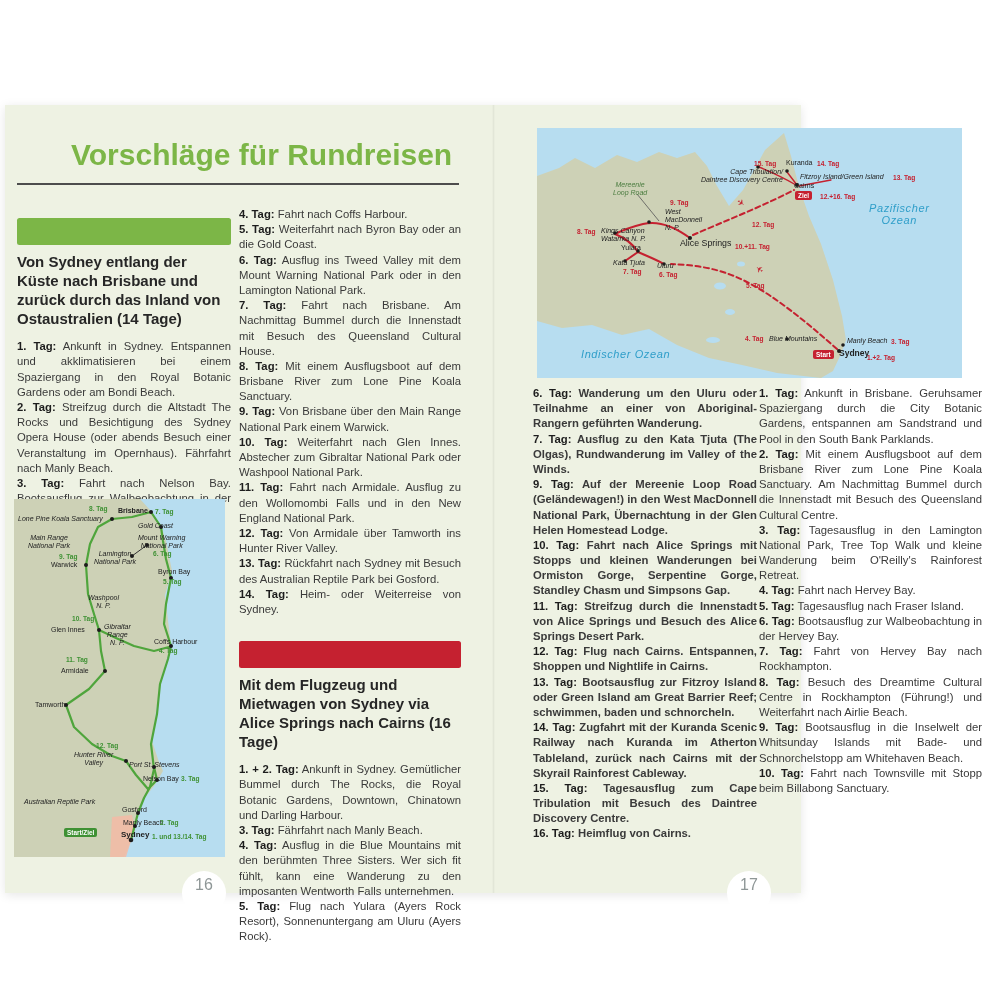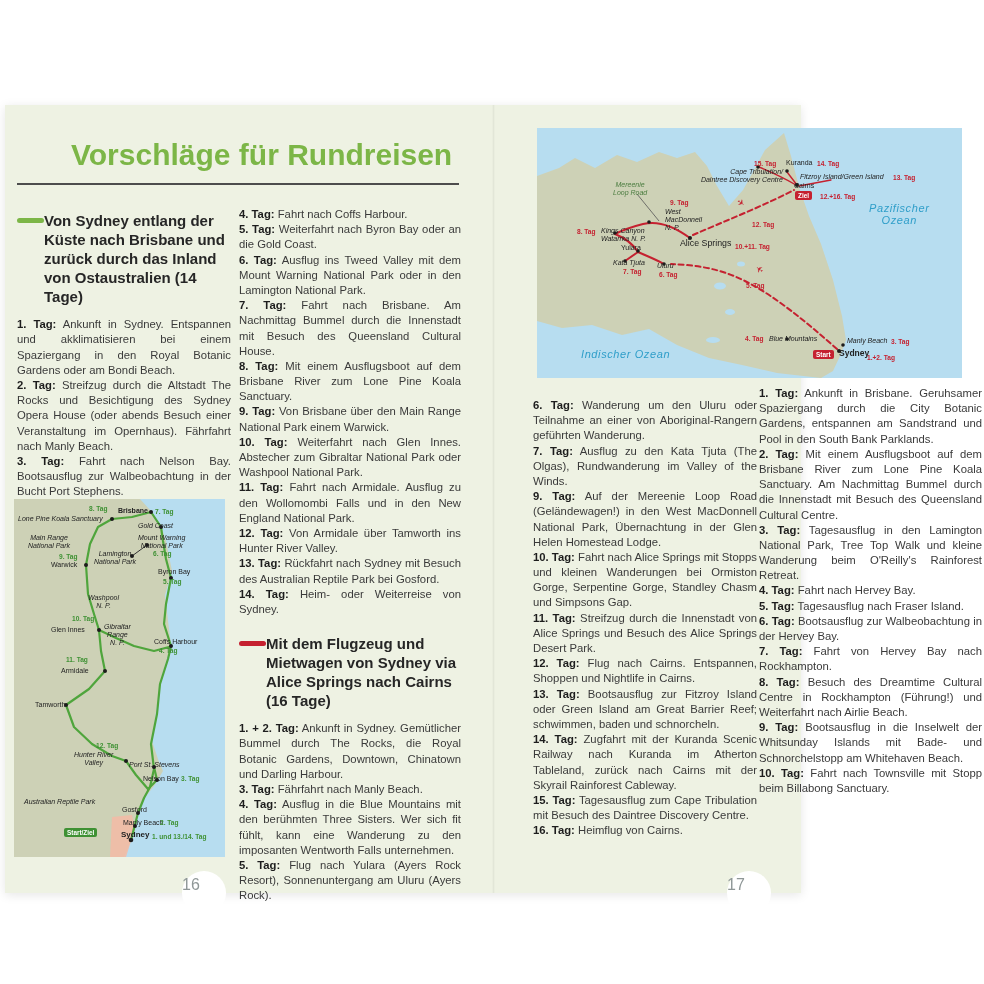--- a/index.html
+++ b/index.html
@@ -8,24 +8,24 @@
   .spread{position:absolute;left:5px;top:105px;width:796px;height:788px;
           background:#eef2e3;box-shadow:0 2px 10px rgba(0,0,0,.10);}
   .seam{position:absolute;left:487px;top:0;width:3px;height:100%;
         background:linear-gradient(90deg,rgba(0,0,0,0),rgba(0,0,0,.05),rgba(0,0,0,0));}
   .page-title{position:absolute;left:66px;top:13px;font-size:30px;color:#7cb647;}
   .title-rule{position:absolute;left:12px;top:78px;width:442px;height:2px;background:#4d4d4d;}
 
   .col{position:absolute;}
   .col1{left:12px;top:106px;width:214px;}
   .col2{left:234px;top:102px;width:222px;}
-  .col3{left:528px;top:293px;width:224px;}
+  .col3{left:528px;top:281px;width:224px;font-weight:bold;}
   .col4{left:754px;top:281px;width:223px;}
 
-  .tour-head{display:flex;margin:0 0 11px 0;}
+  .tour-head{display:flex;gap:7px;margin:0 0 11px 0;flex-direction:column;}
   .tour-head.mt{margin-top:17px;}
   .dash{flex:0 0 27px;height:4.5px;border-radius:2.5px;margin-top:7px;}
   .d-green{background:#7cb647}.d-red{background:#c52130}.d-blue{background:#2ba7dd}
   .tour-head h2{margin:0;font-size:15px;line-height:1.27;color:#262626;font-weight:bold;}
 
   .day{margin:0;font-size:11.3px;line-height:1.345;color:#3a3a3a;text-align:justify;}
   .day b{color:#1d1d1d;}
 
   .map{position:absolute;}
   .map-left{left:9px;top:394px;width:211px;height:358px;}
@@ -41,21 +41,21 @@
   .ml.r{color:#c52130;font-weight:bold;font-size:6.6px;}
   .ml.big{font-size:8.8px;}
   .ml.ocean{color:#2f9ec9;font-style:italic;font-size:11px;letter-spacing:.6px;}
   .boxl{position:absolute;font-size:6.4px;font-weight:bold;color:#fff;
         padding:1px 3px;border-radius:2px;line-height:1.1;}
   .box-green{background:#3f9134;}
   .box-red{background:#c52130;}
   .plane{position:absolute;color:#c52130;font-size:9px;}
 
   .notch{position:absolute;width:44px;height:44px;border-radius:50%;background:#ffffff;
-         top:766px;text-align:left;font-size:16px;color:#8f9797;}
+         top:766px;text-align:center;font-size:16px;color:#8f9797;}
   .notch span{display:block;margin-top:5px;}
   .notch-left{left:177px}.notch-right{left:722px}
 </style>
 </head>
 <body>
 
 <div class="spread">
   <div class="seam"></div>
 
   <h1 class="page-title">Vorschläge für Rundreisen</h1>

